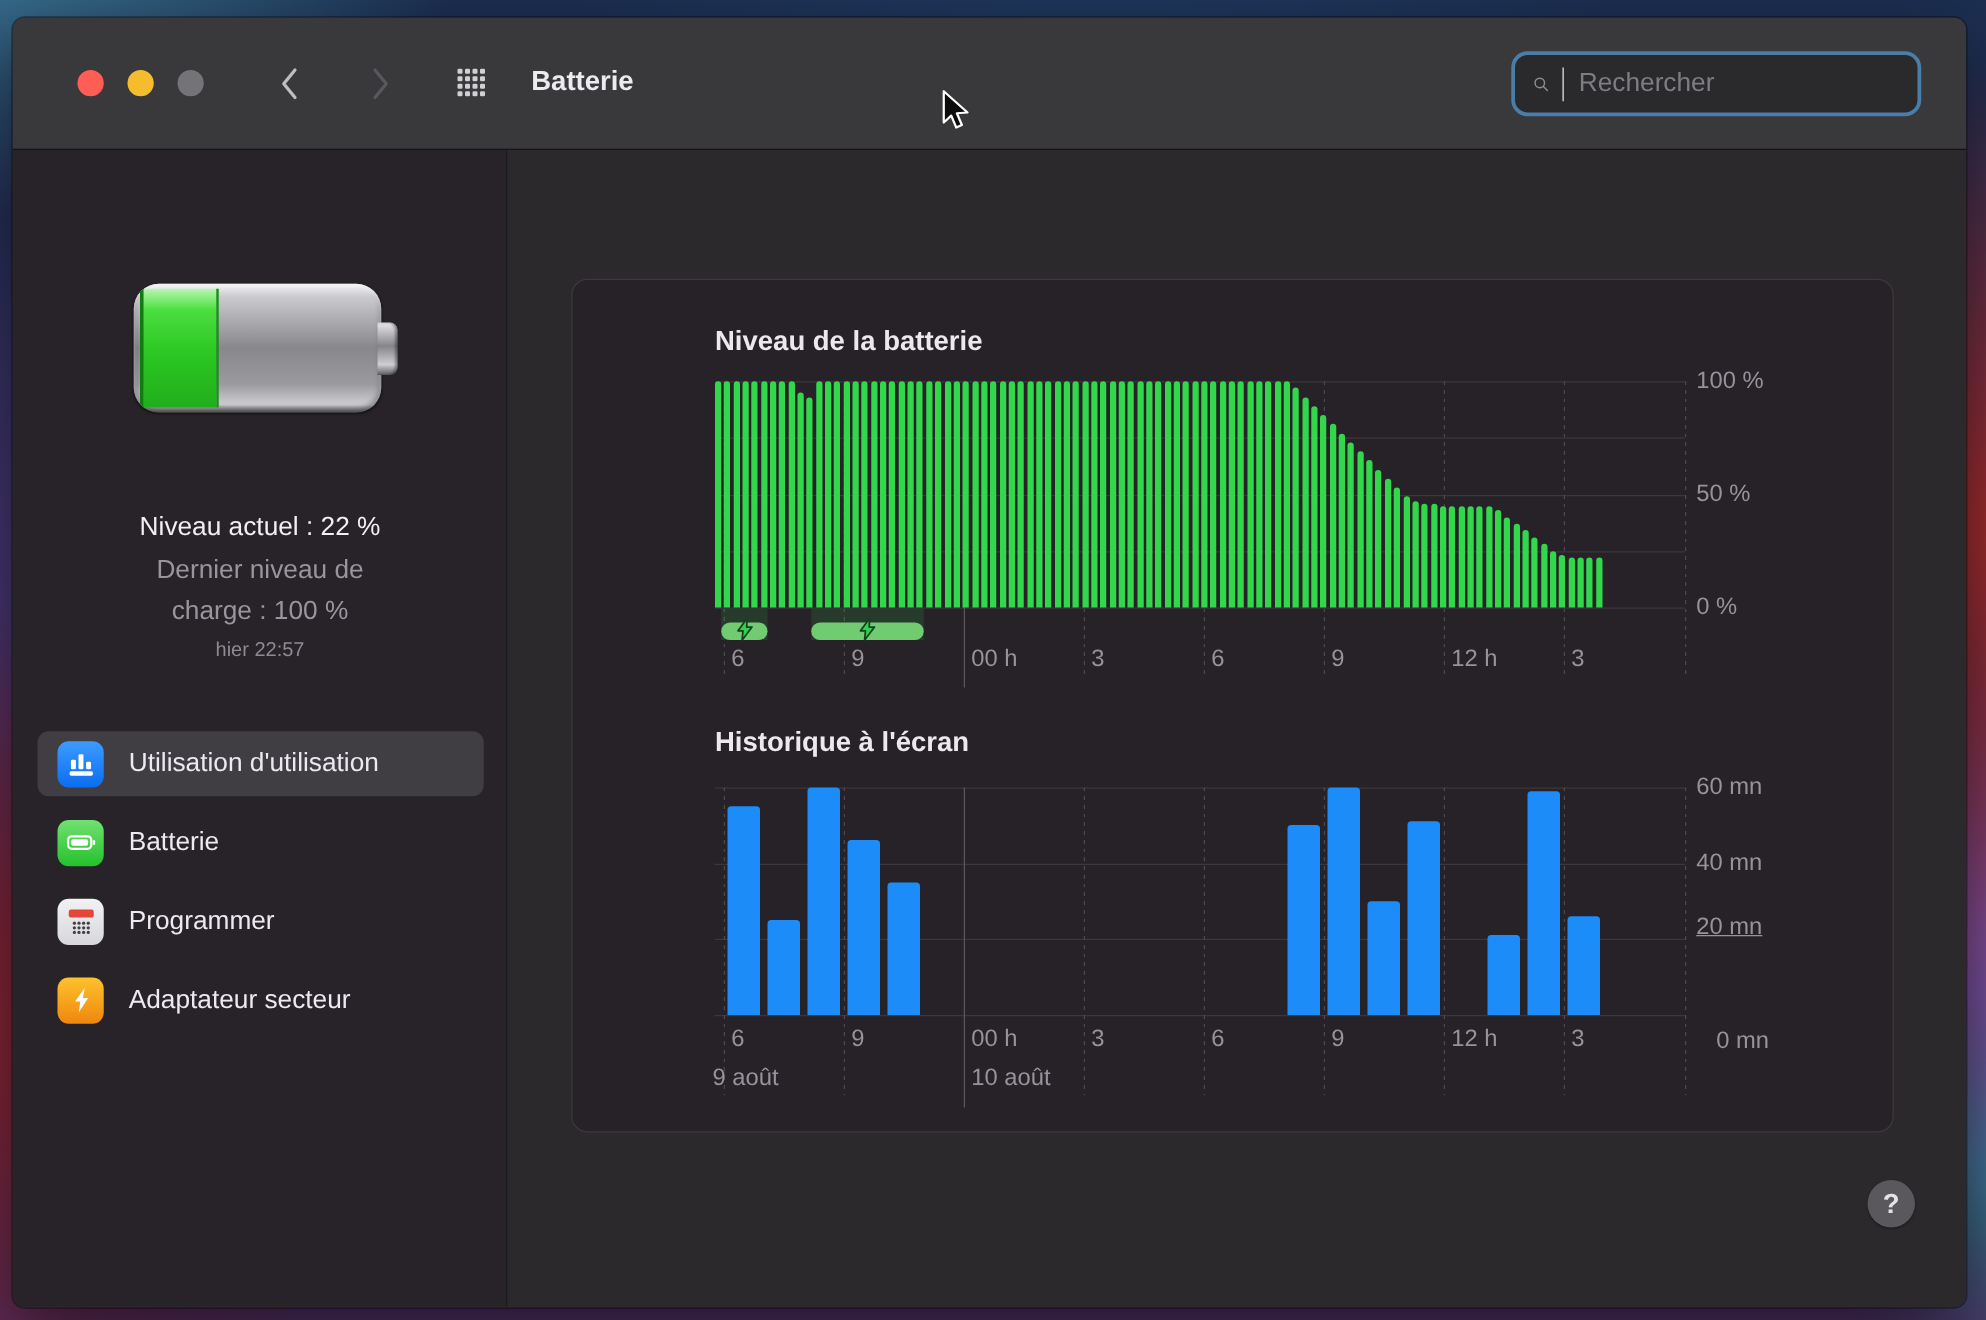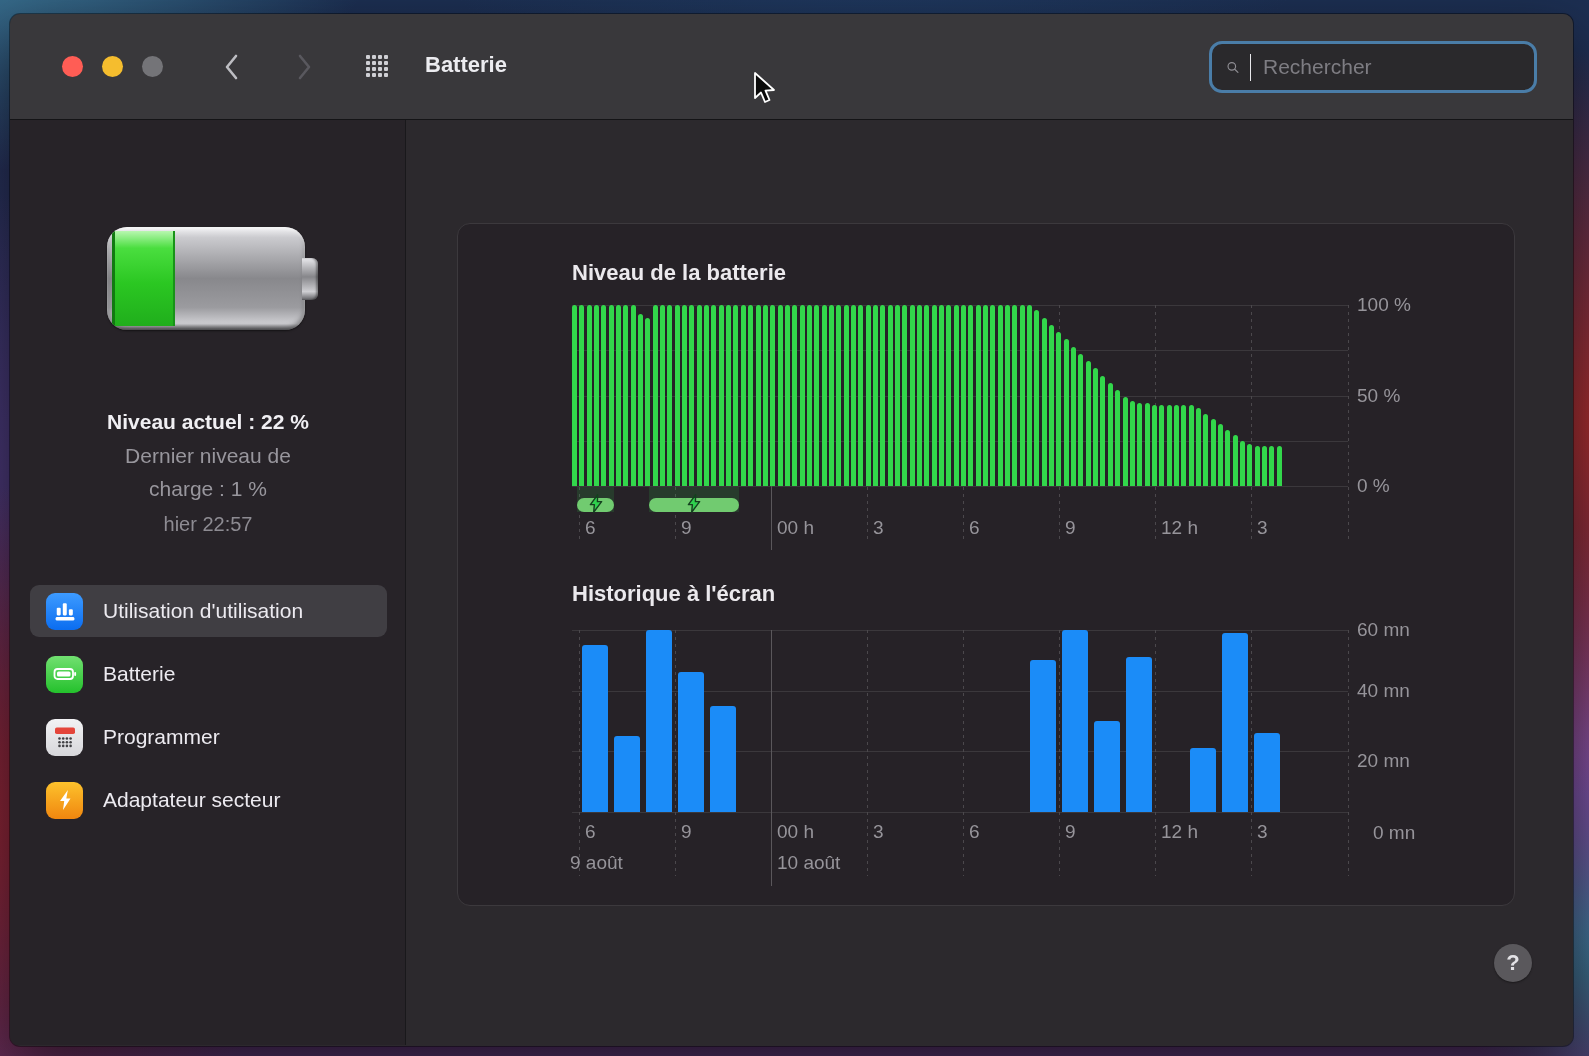--- a/index.html
+++ b/index.html
@@ -55,23 +55,23 @@
     overflow:hidden;}
   .bat-fill{position:absolute; left:8px; top:4px; bottom:4px; width:60px;
     background:linear-gradient(180deg,#b8f7b0 0%,#4ade3f 18%,#2bc722 55%,#20ae1c 100%);
     border-right:2px solid #189318;}
   .bat-edge{position:absolute; left:5px; top:4px; bottom:4px; width:3px; background:#117a11;}
   .bat-nub{position:absolute; left:292px; top:138px; width:16px; height:42px; border-radius:0 6px 6px 0;
     background:linear-gradient(180deg,#e9e9ed 0%,#86868a 45%,#cfcfd3 80%,#5f5f63 100%);
     box-shadow:inset -2px 0 2px rgba(0,0,0,.35);}
 
   .summary{position:absolute; left:0; top:285px; width:396px; text-align:center; line-height:1.6;}
-  .sum-bold{font-size:21px; font-weight:bold; color:#f0eff3;}
+  .sum-bold{font-size:21px; font-weight:normal; color:#f0eff3;}
   .sum-gray{font-size:21px; color:#98969d;}
-  .sum-small{font-size:20px; color:#8d8b92; margin-top:2px;}
+  .sum-small{font-size:16px; color:#8d8b92; margin-top:2px;}
 
   .side-list{position:absolute; left:20px; top:465px; width:357px;}
   .side-row{position:relative; height:52px; margin-bottom:11px; border-radius:9px;
     display:flex; align-items:center; padding-left:16px;}
   .side-row.selected{background:#403e43;}
   .app-icon{width:37px; height:37px; border-radius:9px; display:flex; align-items:center; justify-content:center; flex:0 0 37px;}
   .side-label{margin-left:20px; font-size:21px; color:#eceaf0; white-space:nowrap;}
 
   .segmented{position:absolute; left:332px; top:40px; width:489px; height:38px;
     background:#343337; border:1px solid rgba(255,255,255,.07); border-radius:9px;
@@ -153,21 +153,21 @@
     <aside class="sidebar">
       <div class="bat-body">
         <div class="bat-edge"></div>
         <div class="bat-fill"></div>
       </div>
       <div class="bat-nub"></div>
 
       <div class="summary">
         <div class="sum-bold">Niveau actuel : 22 %</div>
         <div class="sum-gray">Dernier niveau de</div>
-        <div class="sum-gray">charge : 1 %</div>
+        <div class="sum-gray">charge : 100 %</div>
         <div class="sum-small">hier 22:57</div>
       </div>
 
       <div class="side-list">
 
         <div class="side-row selected">
           <span class="app-icon" style="background:linear-gradient(180deg,#3d9bff,#0b6df0);">
             <svg width="22" height="22" viewBox="0 0 20 20">
               <rect x="2.5" y="7" width="3.6" height="7" rx="1" fill="#fff"></rect>
               <rect x="8" y="3" width="3.6" height="11" rx="1" fill="#fff"></rect>
@@ -273,21 +273,21 @@
           <div class="abs axis-text" style="left: 799px; top: 597px;">3</div>
           <div class="abs vdash" style="left: 890px; top: 81px; height: 237px;"></div>
           <div class="abs vdash" style="left: 890px; top: 406px; height: 246px;"></div>
           <div class="abs axis-text" style="left: 112px; top: 628px;">9 août</div>
           <div class="abs axis-text" style="left: 319px; top: 628px;">10 août</div>
           <div class="abs axis-text" style="left: 899px; top: 70px;">100 %</div>
           <div class="abs axis-text" style="left: 899px; top: 160.5px;">50 %</div>
           <div class="abs axis-text" style="left: 899px; top: 251px;">0 %</div>
           <div class="abs axis-text" style="left: 899px; top: 395px;">60 mn</div>
           <div class="abs axis-text" style="left: 899px; top: 455.667px;">40 mn</div>
-          <div class="abs axis-text" style="left: 899px; top: 526px;">20 mn</div>
+          <div class="abs axis-text" style="left: 899px; top: 507px; text-decoration: underline;">20 mn</div>
           <div class="abs axis-text" style="left: 915px; top: 577px; margin-top: 21px;">0 mn</div>
           <div class="abs" style="left: 114px; top: 81px; width: 5px; height: 181px; background: rgb(50, 215, 75); border-radius: 2.5px 2.5px 0px 0px;"></div>
           <div class="abs" style="left: 121.34px; top: 81px; width: 5px; height: 181px; background: rgb(50, 215, 75); border-radius: 2.5px 2.5px 0px 0px;"></div>
           <div class="abs" style="left: 128.68px; top: 81px; width: 5px; height: 181px; background: rgb(50, 215, 75); border-radius: 2.5px 2.5px 0px 0px;"></div>
           <div class="abs" style="left: 136.02px; top: 81px; width: 5px; height: 181px; background: rgb(50, 215, 75); border-radius: 2.5px 2.5px 0px 0px;"></div>
           <div class="abs" style="left: 143.36px; top: 81px; width: 5px; height: 181px; background: rgb(50, 215, 75); border-radius: 2.5px 2.5px 0px 0px;"></div>
           <div class="abs" style="left: 150.7px; top: 81px; width: 5px; height: 181px; background: rgb(50, 215, 75); border-radius: 2.5px 2.5px 0px 0px;"></div>
           <div class="abs" style="left: 158.04px; top: 81px; width: 5px; height: 181px; background: rgb(50, 215, 75); border-radius: 2.5px 2.5px 0px 0px;"></div>
           <div class="abs" style="left: 165.38px; top: 81px; width: 5px; height: 181px; background: rgb(50, 215, 75); border-radius: 2.5px 2.5px 0px 0px;"></div>
           <div class="abs" style="left: 172.72px; top: 81px; width: 5px; height: 181px; background: rgb(50, 215, 75); border-radius: 2.5px 2.5px 0px 0px;"></div>

